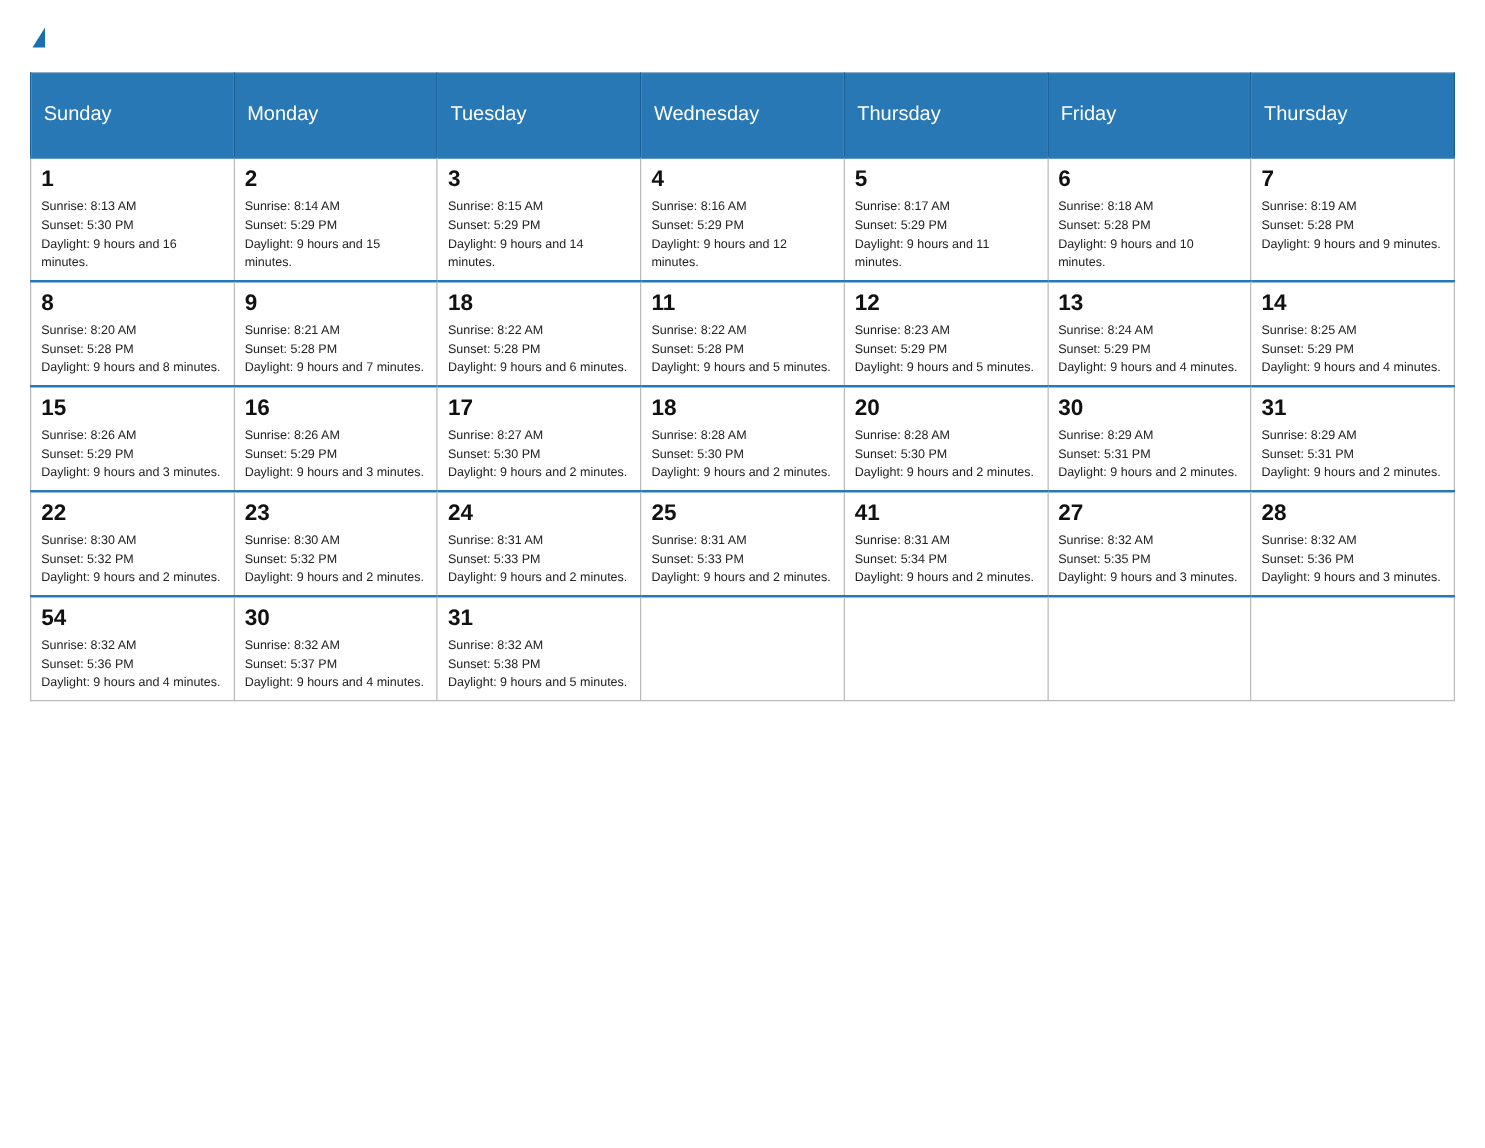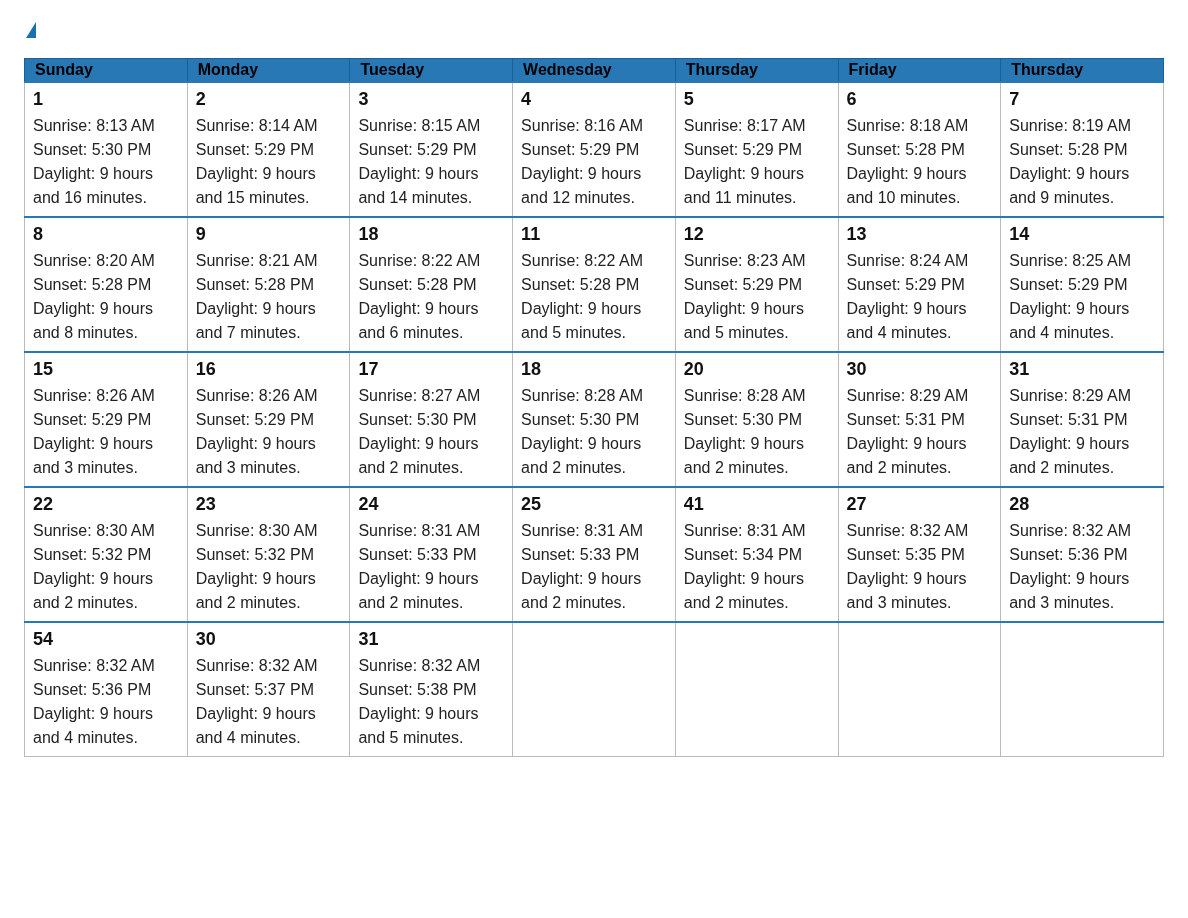--- a/index.html
+++ b/index.html
@@ -62,43 +62,43 @@
       font-family: Georgia, serif;
       margin-top: 4px;
     }
     .calendar {
       width: 100%;
       border-collapse: collapse;
       border: 1px solid #999;
     }
     .calendar th {
       background-color: #2878b5;
-      color: #000000;
+      color: #ffffff;
       font-size: 16px;
-      font-weight: bold;
-      padding: 2px 10px;
+      font-weight: normal;
+      padding: 24px 10px;
       text-align: left;
       border: 1px solid #1a5f96;
     }
     .calendar td {
       vertical-align: top;
       border: 1px solid #bbb;
       padding: 6px 8px;
       width: 14.28%;
       min-height: 100px;
     }
     .day-number {
       font-size: 18px;
       font-weight: bold;
       color: #111;
       display: block;
       margin-bottom: 4px;
     }
     .day-info {
-      font-size: 16px;
+      font-size: 10px;
       color: #222;
       line-height: 1.5;
     }
     .empty-cell {
       background: #fff;
     }
     .week-row td {
       border-top: 2px solid #2878b5;
     }
   </style>

